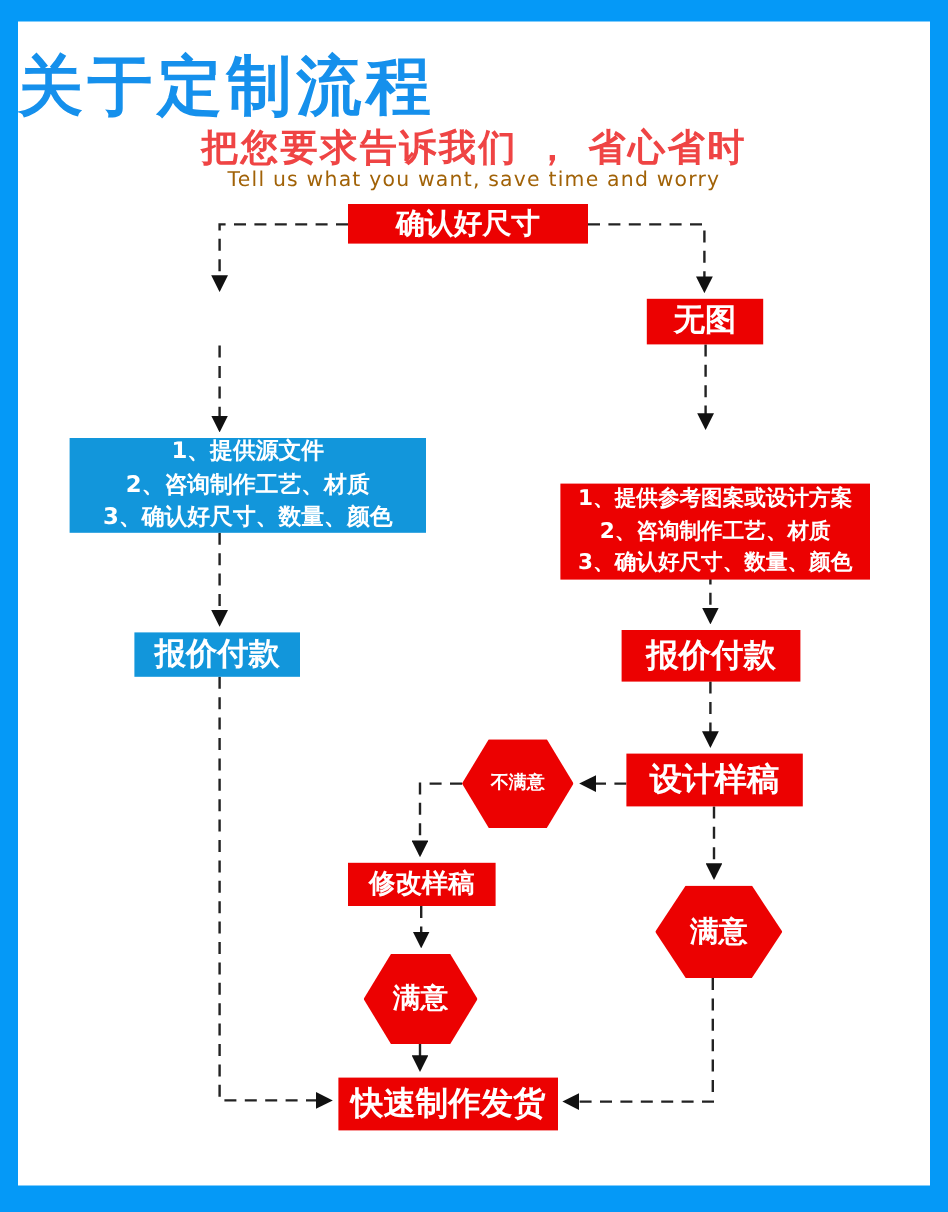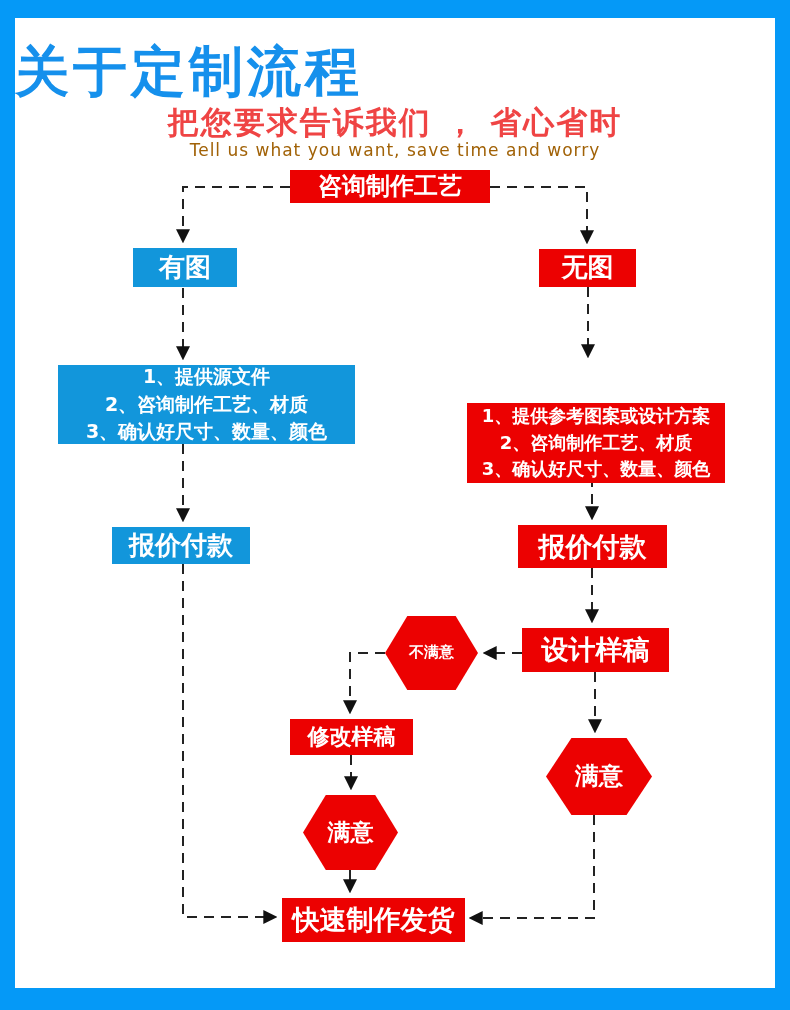--- a/index.html
+++ b/index.html
@@ -80,23 +80,22 @@
       <path d="M350,870 V891" marker-end="url(#arr)"></path>
       <path d="M595,672 V731" marker-end="url(#arr)"></path>
       <path d="M594,815 V918 H471" marker-end="url(#arr)"></path>
     </g>
   </svg>
 
   <div class="abs title">关于定制流程</div>
   <div class="abs subtitle">把您要求告诉我们 ， 省心省时</div>
   <div class="abs subtitle-en">Tell us what you want, save time and worry</div>
 
-  <div class="node red n-root">咨询制作工艺</div>
+  <div class="node red n-root">确认好尺寸</div>
 
-  <div class="node blue n-has-image">有图</div>
 
   <div class="node red n-no-image">无图</div>
 
   <div class="node blue steps n-left-steps">
     <div>1、提供源文件</div>
     <div>2、咨询制作工艺、材质</div>
     <div>3、确认好尺寸、数量、颜色</div>
   </div>
 
   <div class="node red steps n-right-steps">

